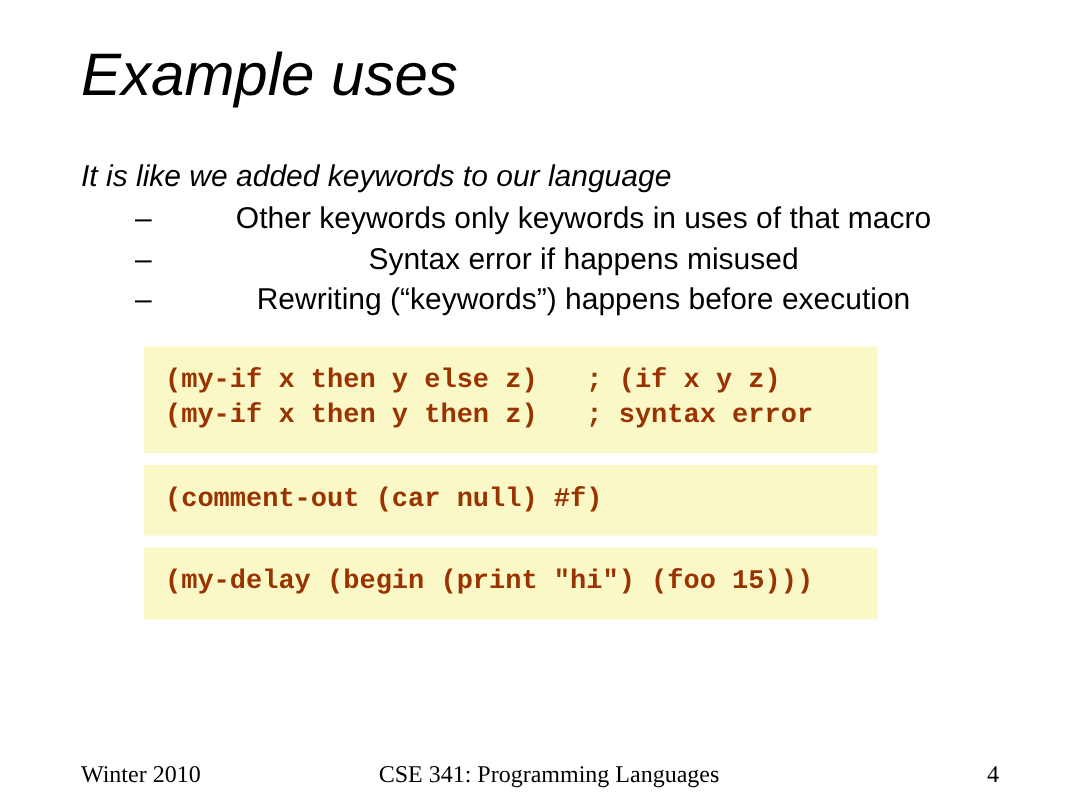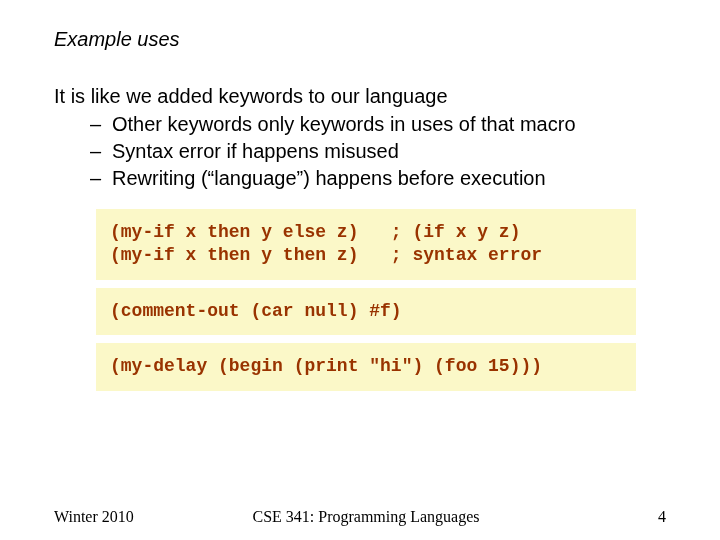--- a/index.html
+++ b/index.html
@@ -13,57 +13,59 @@
   }
   .slide {
     position: relative;
     width: 720px;
     height: 540px;
     box-sizing: border-box;
     padding: 28px 54px 0 54px;
   }
   .title {
     font-style: italic;
-    font-size: 20px;
+    font-size: 40px;
     font-weight: 400;
     margin: 0 0 32px 0;
   }
   .body {
     font-size: 20px;
     line-height: 1.3;
   }
   .lead {
     margin: 0 0 2px 0;
+    font-style: italic;
   }
   .bullets {
     margin: 0;
     padding: 0 0 0 36px;
     list-style: none;
   }
   .bullets li {
     position: relative;
     padding-left: 22px;
     margin: 1px 0;
+    text-align: center;
   }
   .bullets li::before {
     content: "–";
     position: absolute;
     left: 0;
   }
   .codeblock {
     margin: 18px 0 0 42px;
     background: #fbf8c8;
     padding: 12px 14px;
     font-family: "Courier New", Courier, monospace;
     font-size: 18px;
     font-weight: bold;
     color: #993300;
     line-height: 1.3;
     white-space: pre;
-    width: 540px;
+    width: 489px;
     box-sizing: border-box;
   }
   .codeblock + .codeblock {
     margin-top: 8px;
   }
   .footer {
     position: absolute;
     bottom: 32px;
     left: 54px;
     right: 54px;
@@ -80,21 +82,21 @@
 
 <div class="slide">
 
   <h1 class="title">Example uses</h1>
 
   <div class="body">
     <p class="lead">It is like we added keywords to our language</p>
     <ul class="bullets">
       <li>Other keywords only keywords in uses of that macro</li>
       <li>Syntax error if happens misused</li>
-      <li>Rewriting (“language”) happens before execution</li>
+      <li>Rewriting (“keywords”) happens before execution</li>
     </ul>
 
     <div class="codeblock">(my-if x then y else z)   ; (if x y z)
 (my-if x then y then z)   ; syntax error</div>
     <div class="codeblock">(comment-out (car null) #f)</div>
     <div class="codeblock">(my-delay (begin (print "hi") (foo 15)))</div>
   </div>
 
   <div class="footer">
     <span class="left">Winter 2010</span>

